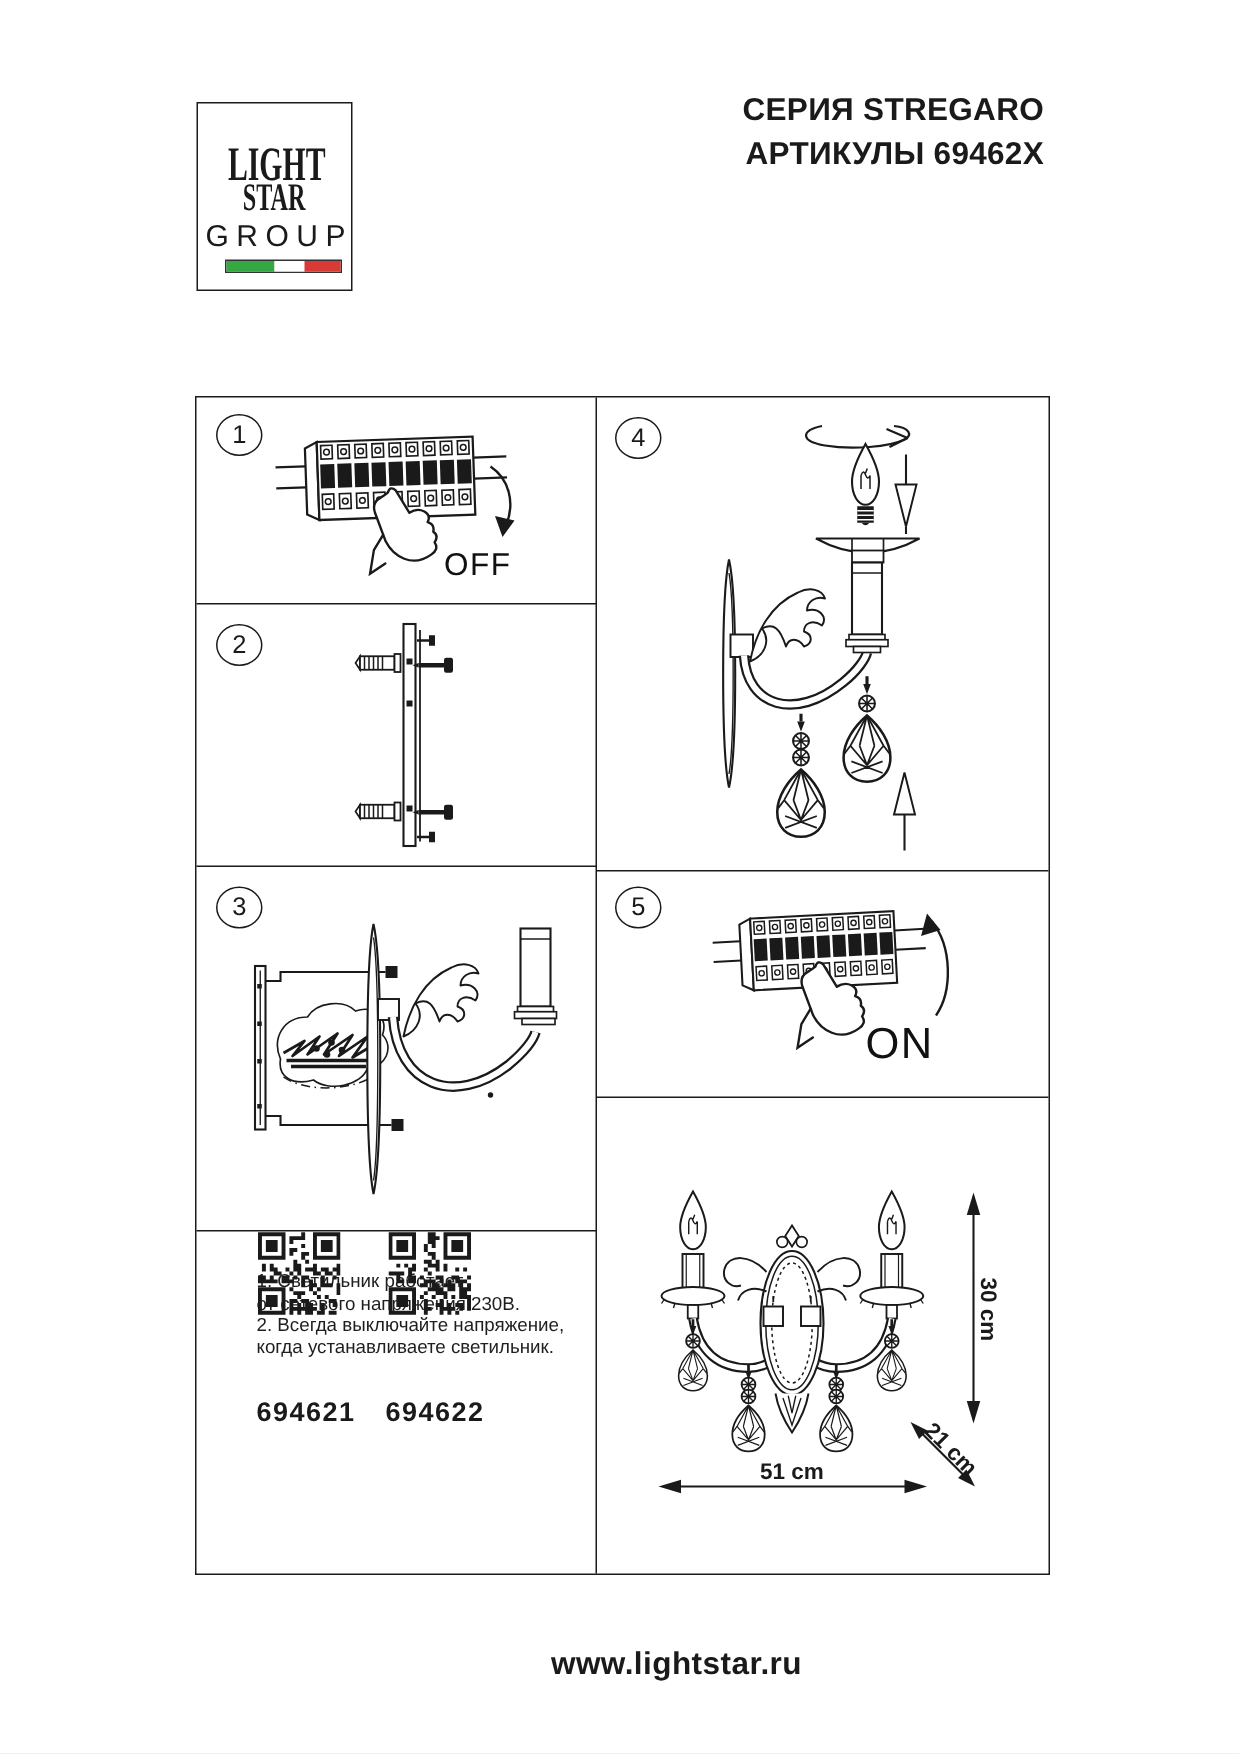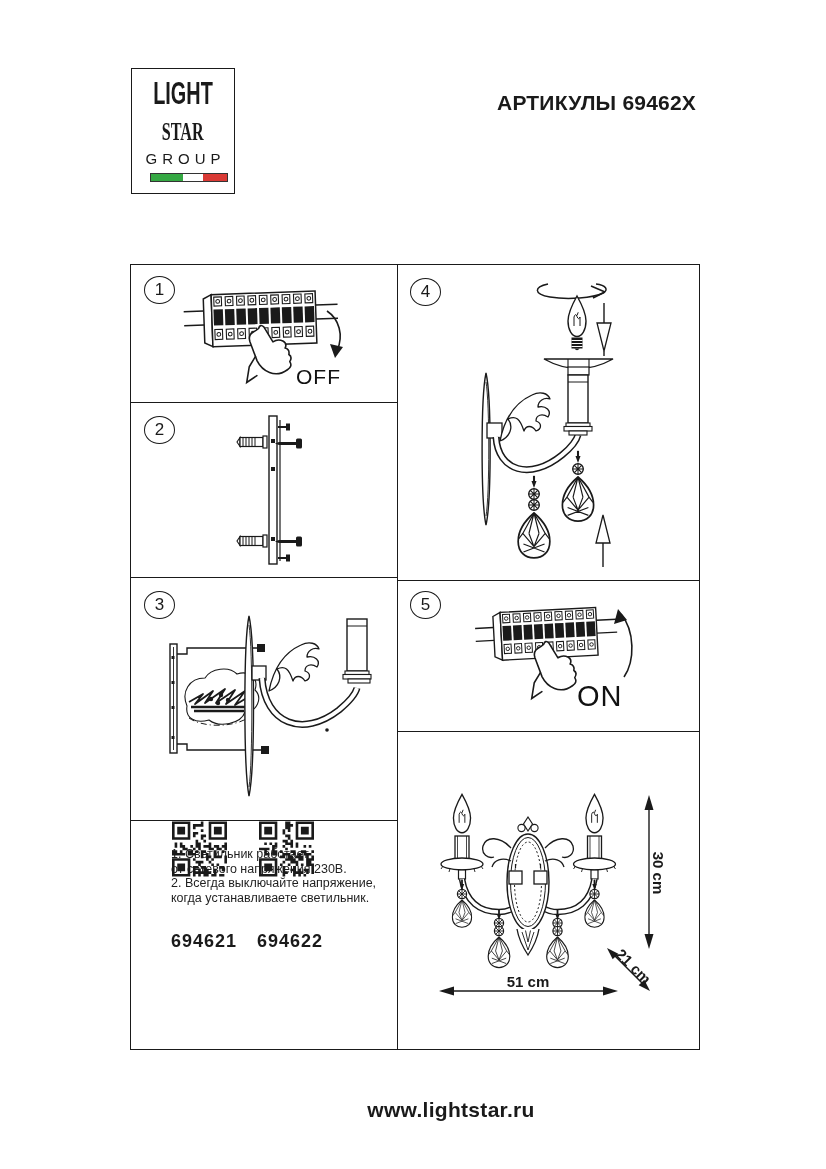--- a/index.html
+++ b/index.html
@@ -2,24 +2,24 @@
 <html><head>
 <meta charset="utf-8">
 <style>
   html,body{margin:0;padding:0;background:#e8e8e8;}
   .page{position:relative;width:826px;height:1169px;background:#ffffff;overflow:hidden;
         font-family:"Liberation Sans", sans-serif;color:#1a1a1a;}
   
   .logo-box{position:absolute;left:131px;top:68px;width:102px;height:124px;
             border:1.5px solid #1a1a1a;background:#fff;}
   .logo-line{position:absolute;width:100%;text-align:center;white-space:nowrap;}
-  .logo-light{top:8px;font-family:Liberation Sans, sans-serif;font-weight:700;font-size:32px;line-height:32px;}
+  .logo-light{top:24px;font-family:Liberation Serif, serif;font-weight:700;font-size:32px;line-height:32px;}
   .logo-light span,.logo-star span{display:inline-block;transform:scaleX(0.62);}
   .logo-star{top:44px;font-family:"Liberation Serif",serif;font-weight:700;font-size:26px;line-height:38px;}
-  .logo-group{top:82px;font-size:15px;letter-spacing:5px;text-indent:5px;line-height:15px;}
+  .logo-group{top:82px;font-size:20px;letter-spacing:5px;text-indent:5px;line-height:15px;}
   .logo-flag{position:absolute;left:18px;top:104px;width:76px;height:7px;display:flex;border:1px solid #333;}
   .logo-flag .seg{height:100%;}
   .hdr{position:absolute;right:130px;text-align:right;font-weight:700;white-space:nowrap;}
   .hdr-series{top:62px;font-size:21px;letter-spacing:0.2px;}
   .hdr-articles{top:91px;font-size:21px;letter-spacing:0.2px;}
   .hdr-title1{top:147px;font-size:23px;letter-spacing:2.2px;}
   .hdr-title2{top:174px;font-size:23px;letter-spacing:0.6px;}
   
   .grid{position:absolute;left:130px;top:264px;width:568px;height:784px;
         border:1.6px solid #1a1a1a;}
@@ -105,20 +105,21 @@
   <div class="logo-box">
     <div class="logo-line logo-light"><span>LIGHT</span></div>
     <div class="logo-line logo-star"><span>STAR</span></div>
     <div class="logo-line logo-group">GROUP</div>
     <div class="logo-flag">
       <span class="seg" style="width: 42%; background: rgb(53, 168, 67);"></span>
       <span class="seg" style="width: 27%; background: rgb(255, 255, 255);"></span>
       <span class="seg" style="width: 31%; background: rgb(217, 58, 53);"></span>
     </div>
   </div>
+  <div class="hdr hdr-series">СЕРИЯ STREGARO</div>
   <div class="hdr hdr-articles">АРТИКУЛЫ 69462X</div>
 
   <div class="grid">
     <div class="vline"></div>
     <div class="hline hl-l" style="top:136.5px"></div>
     <div class="hline hl-l" style="top:311.5px"></div>
     <div class="hline hl-l" style="top:554.5px"></div>
     <div class="hline hl-r" style="top:314.5px"></div>
     <div class="hline hl-r" style="top:465.5px"></div>
 

